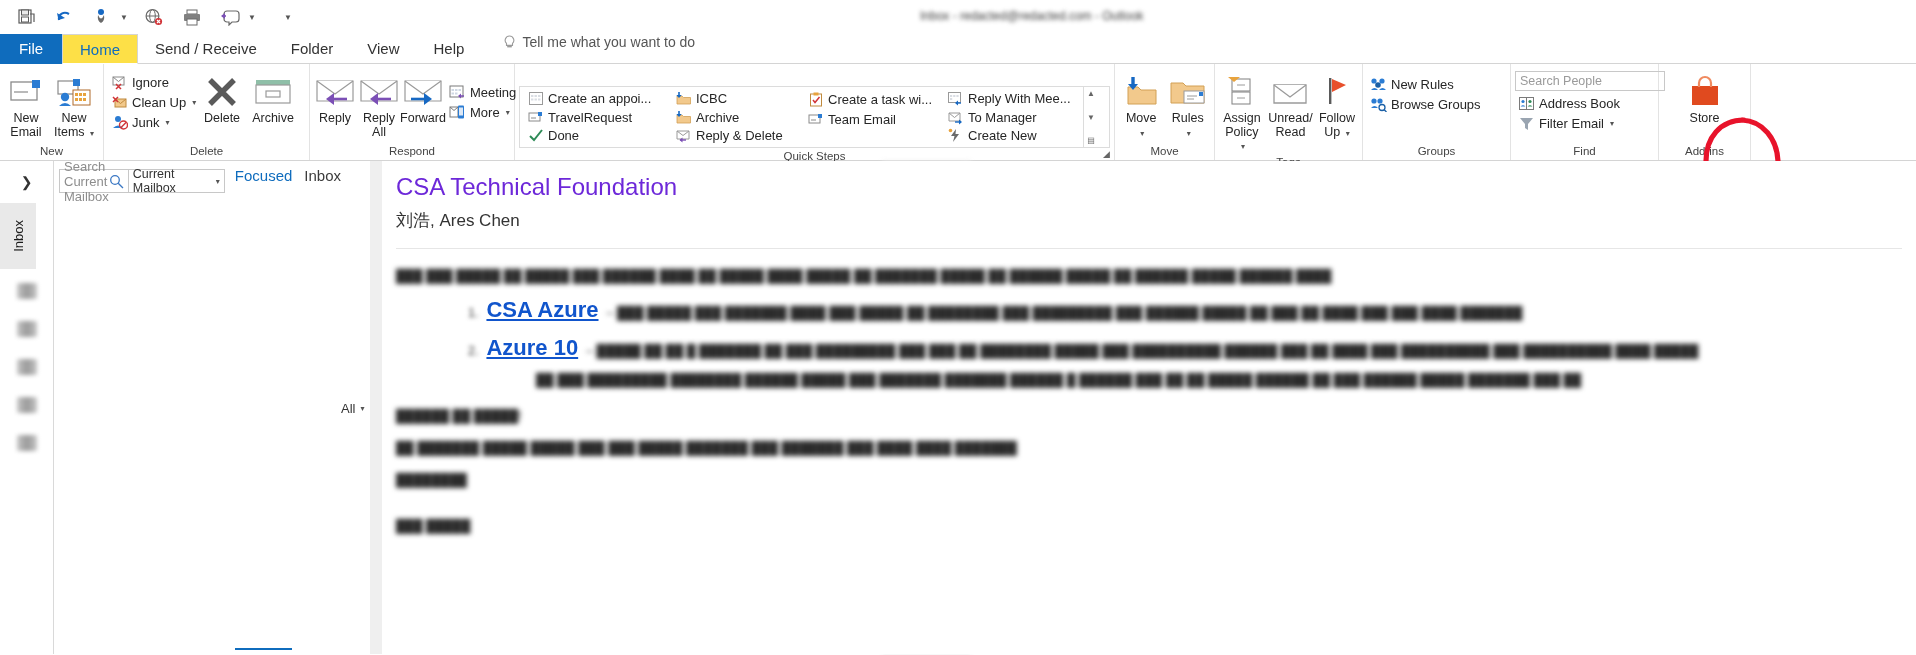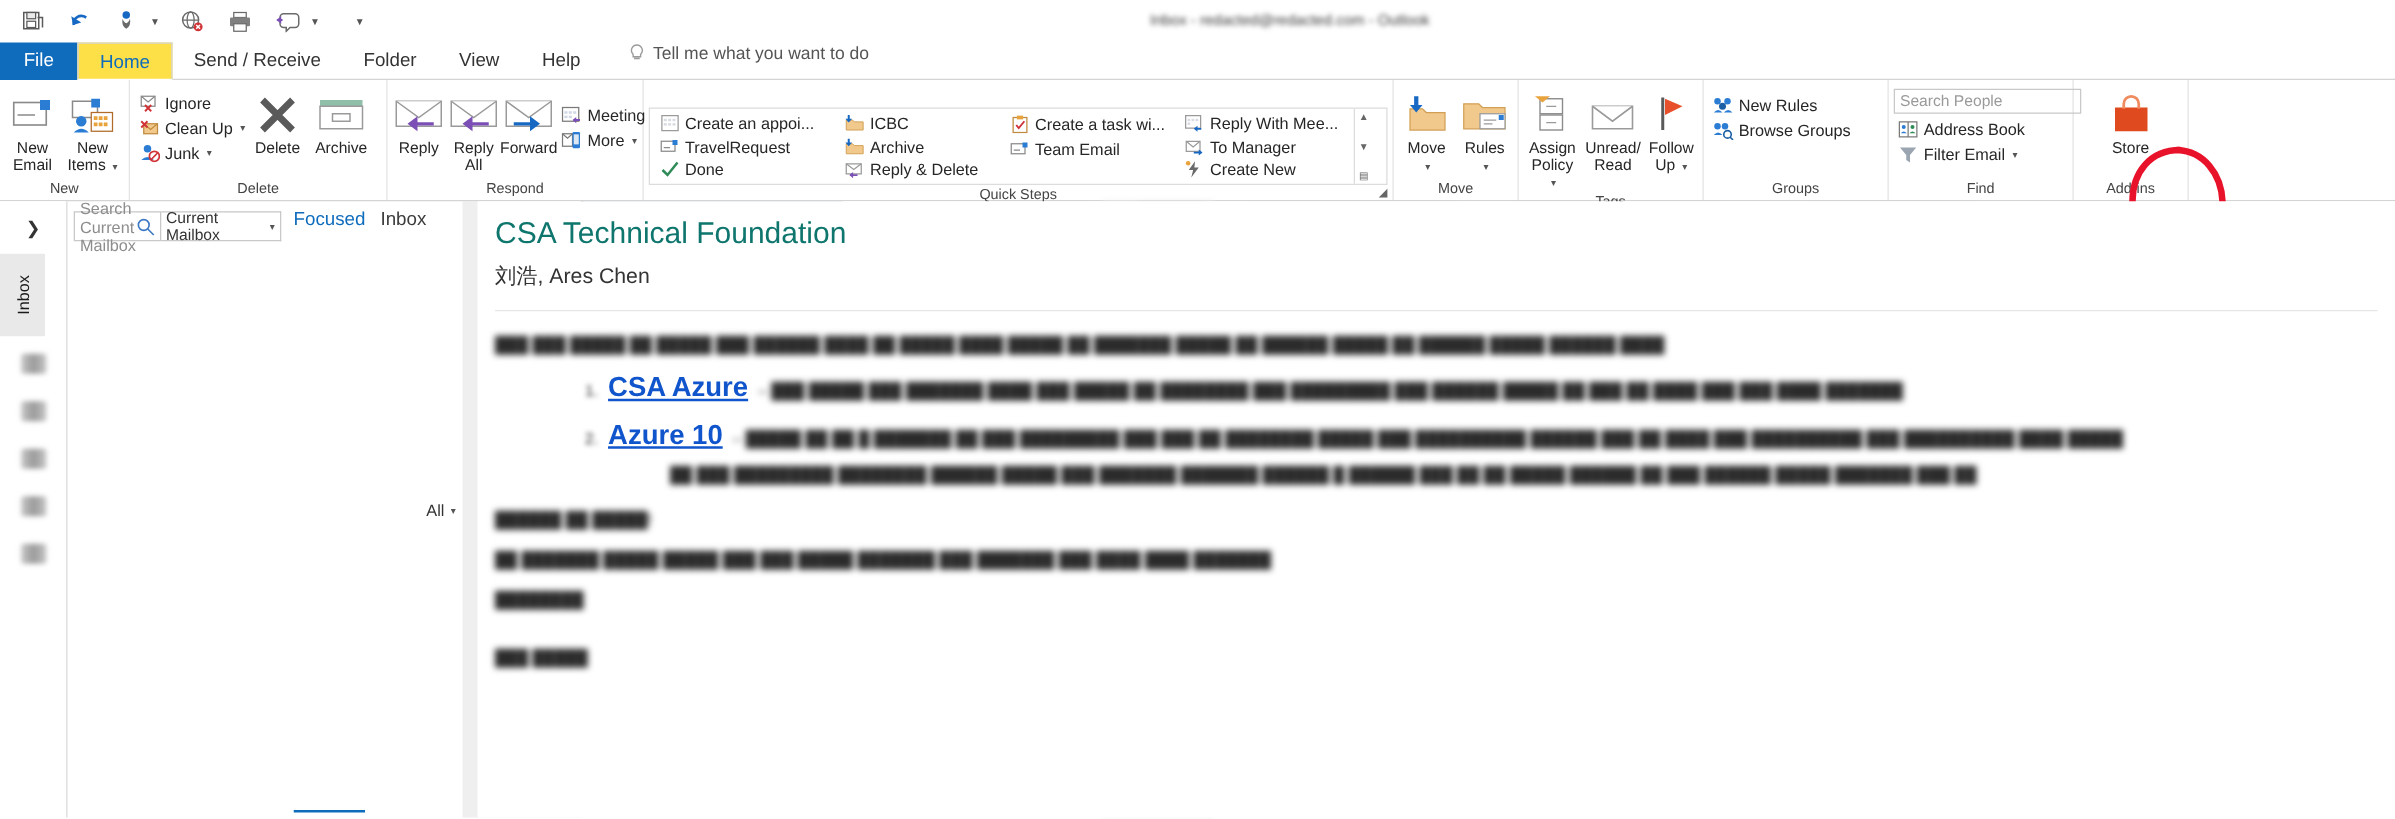--- a/index.html
+++ b/index.html
@@ -79,21 +79,21 @@
   .mitem { height:58px; border-bottom:1px solid #ededed; padding:6px 10px 0 28px; position:relative; cursor:pointer; }
   .mitem.sel { background:#cfe4f7; border-left:4px solid #555; padding-left:24px; border-top:1px solid #9ab8d4; border-bottom:1px solid #9ab8d4;}
   .bl { filter:blur(2.4px); white-space:nowrap; overflow:hidden; }
   .bl.l1 { font-size:12.5px; font-weight:bold; color:#2a2a2a; height:15px; }
   .bl.l2 { font-size:12.5px; color:#2a2a2a; height:15px; }
   .bl.l3 { font-size:12px; color:#777; height:14px; }
   .mitem .right { position:absolute; right:8px; top:7px; font-size:11px; color:#777; filter:blur(2.2px); }
   .mitem .flag { position:absolute; right:6px; top:6px; width:6px; height:12px; background:#d0623a; filter:blur(1.6px); }
 
   .readpane { flex:1; background:#fff; padding:0; overflow:hidden; position:relative; }
-  .subject { font-size:24px; color:#0f766e; padding:12px 0 0 14px; font-weight:normal; }
+  .subject { font-size:24px; color:#6d28d9; padding:12px 0 0 14px; font-weight:normal; }
   .senders { padding:8px 0 0 14px; font-size:17px; color:#333; }
   .bodywrap { margin:16px 14px 0 14px; border-top:1px solid #e6e6e6; padding-top:20px; }
   .para { filter:blur(2.4px); font-size:12.5px; color:#2b2b2b; margin:0 0 14px 0; white-space:nowrap; }
   .listitem { display:flex; align-items:baseline; gap:8px; margin:0 0 12px 0; padding-left:72px; }
   .num { filter:blur(2.2px); font-size:12.5px; color:#2b2b2b; }
   .lnk { color:#1155cc; text-decoration:underline; font-size:22px; font-weight:bold; filter:blur(0.55px); cursor:pointer; white-space:nowrap; }
   .lnktail { filter:blur(2.4px); font-size:12.5px; color:#2b2b2b; white-space:nowrap; }
   svg { display:block; }
 </style>
 </head>

